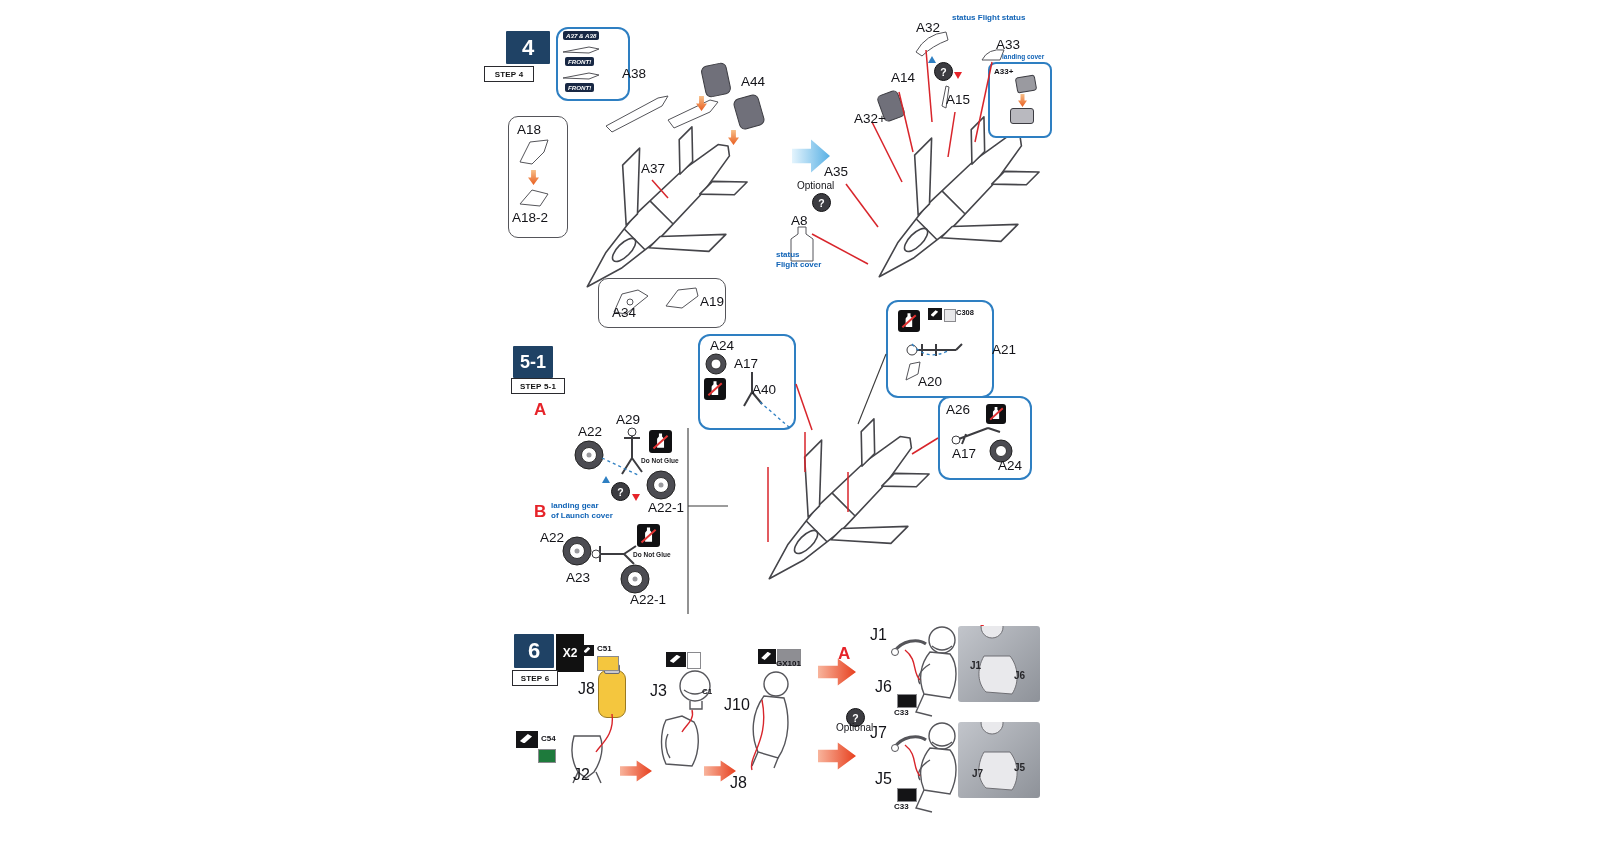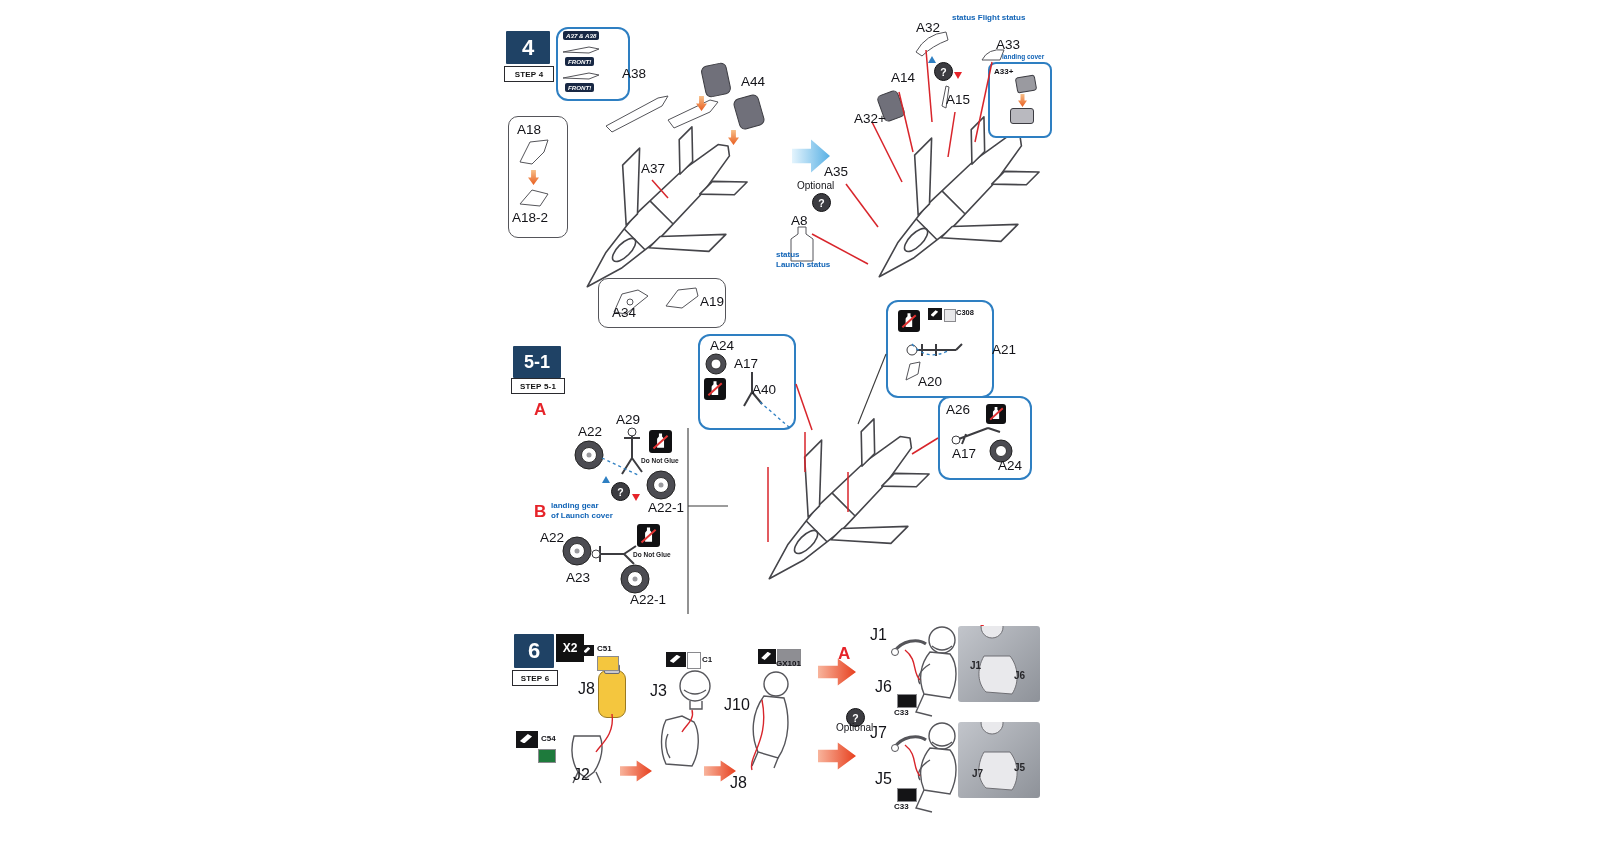--- a/index.html
+++ b/index.html
@@ -316,33 +316,33 @@
   <div class="paint" style="left:581px;top:645px;width:13px;height:11px"></div>
   <div class="lbl lbl-sm" style="left:597px;top:644px">C51</div>
   <div class="chip" style="left:597px;top:656px;width:20px;height:13px;background:#f4c63e"></div>
 
   <div class="paint" style="left:516px;top:731px;width:22px;height:17px"></div>
   <div class="lbl lbl-sm" style="left:541px;top:734px">C54</div>
   <div class="chip" style="left:538px;top:749px;width:16px;height:12px;background:#1e7a3c"></div>
 
   <div class="paint" style="left:666px;top:652px;width:20px;height:15px"></div>
   <div class="chip" style="left:687px;top:652px;width:12px;height:15px;background:#fff"></div>
-  <div class="lbl lbl-sm" style="left:702px;top:655px">C1</div>
+  <div class="lbl lbl-sm" style="left:702px;top:687px">C1</div>
 
   <div class="paint" style="left:758px;top:649px;width:18px;height:15px"></div>
   <div class="chip" style="left:777px;top:649px;width:22px;height:15px;background:#8e8e93"></div>
   <div class="lbl lbl-sm" style="left:776px;top:659px">GX101</div>
 
   <div class="chip" style="left:897px;top:694px;width:18px;height:12px;background:#141416"></div>
   <div class="lbl lbl-sm" style="left:894px;top:708px">C33</div>
   <div class="chip" style="left:897px;top:788px;width:18px;height:12px;background:#141416"></div>
   <div class="lbl lbl-sm" style="left:894px;top:802px">C33</div>
 
   <div class="badge" style="left:506px;top:31px;width:44px;height:33px;font-size:22px">4</div>
-  <div class="chipstep" style="left:504px;top:66px;width:48px;height:14px">STEP 4</div>
+  <div class="chipstep" style="left:484px;top:66px;width:48px;height:14px">STEP 4</div>
   <div class="front" style="left:563px;top:31px">A37 &amp; A38</div>
   <div class="front" style="left:565px;top:57px">FRONT!</div>
   <div class="front" style="left:565px;top:83px">FRONT!</div>
 
   <div class="lbl" style="left:622px;top:66px">A38</div>
   <div class="lbl" style="left:741px;top:74px">A44</div>
   <div class="lbl" style="left:517px;top:122px">A18</div>
   <div class="lbl" style="left:512px;top:210px">A18-2</div>
   <div class="lbl" style="left:641px;top:161px">A37</div>
   <div class="lbl" style="left:612px;top:305px">A34</div>
@@ -353,23 +353,23 @@
   <div class="lbl" style="left:996px;top:37px">A33</div>
   <div class="lbl" style="left:891px;top:70px">A14</div>
   <div class="bluenote" style="left:1002px;top:53px;font-size:6.5px">landing  cover</div>
   <div class="lbl lbl-sm" style="left:994px;top:67px">A33+</div>
   <div class="lbl" style="left:946px;top:92px">A15</div>
   <div class="lbl" style="left:854px;top:111px">A32+</div>
   <div class="lbl" style="left:824px;top:164px">A35</div>
   <div class="lbl" style="left:797px;top:180px;font-size:10px">Optional</div>
   <div class="lbl" style="left:791px;top:213px">A8</div>
   <div class="bluenote" style="left:776px;top:250px;font-size:8px">status</div>
-  <div class="bluenote" style="left:776px;top:260px;font-size:8px">Launch status</div>
-
-  <div class="badge" style="left:513px;top:346px;width:48px;height:32px;font-size:18px">5-1</div>
+  <div class="bluenote" style="left:776px;top:260px;font-size:8px">Flight cover</div>
+
+  <div class="badge" style="left:513px;top:346px;width:40px;height:32px;font-size:18px">5-1</div>
   <div class="chipstep" style="left:511px;top:378px;width:52px;height:14px">STEP 5-1</div>
   <div class="redletter" style="left:534px;top:400px">A</div>
   <div class="lbl" style="left:578px;top:424px">A22</div>
   <div class="lbl" style="left:616px;top:412px">A29</div>
   <div class="lbl" style="left:648px;top:500px">A22-1</div>
   <div class="redletter" style="left:534px;top:502px">B</div>
   <div class="bluenote" style="left:551px;top:501px;font-size:8px">landing gear</div>
   <div class="bluenote" style="left:551px;top:511px;font-size:8px">of Launch cover</div>
   <div class="lbl" style="left:540px;top:530px">A22</div>
   <div class="lbl" style="left:566px;top:570px">A23</div>
@@ -378,21 +378,21 @@
   <div class="lbl" style="left:710px;top:338px">A24</div>
   <div class="lbl" style="left:734px;top:356px">A17</div>
   <div class="lbl" style="left:752px;top:382px">A40</div>
   <div class="lbl" style="left:992px;top:342px">A21</div>
   <div class="lbl" style="left:918px;top:374px">A20</div>
   <div class="lbl" style="left:946px;top:402px">A26</div>
   <div class="lbl" style="left:952px;top:446px">A17</div>
   <div class="lbl" style="left:998px;top:458px">A24</div>
 
   <div class="badge" style="left:514px;top:634px;width:40px;height:34px;font-size:22px">6</div>
-  <div class="abs" style="left:556px;top:634px;width:28px;height:28px;background:#111;color:#fff;font-weight:700;font-size:12px;display:flex;align-items:center;justify-content:center">X2</div>
+  <div class="abs" style="left:556px;top:634px;width:28px;height:38px;background:#111;color:#fff;font-weight:700;font-size:12px;display:flex;align-items:center;justify-content:center">X2</div>
   <div class="chipstep" style="left:512px;top:670px;width:44px;height:14px">STEP 6</div>
 
   <div class="lbl lbl-lg" style="left:578px;top:680px">J8</div>
   <div class="lbl lbl-lg" style="left:573px;top:766px">J2</div>
   <div class="lbl lbl-lg" style="left:650px;top:682px">J3</div>
   <div class="lbl lbl-lg" style="left:724px;top:696px">J10</div>
   <div class="lbl lbl-lg" style="left:730px;top:774px">J8</div>
   <div class="redletter" style="left:838px;top:644px">A</div>
   <div class="lbl lbl-lg" style="left:870px;top:626px">J1</div>
   <div class="lbl lbl-lg" style="left:875px;top:678px">J6</div>

